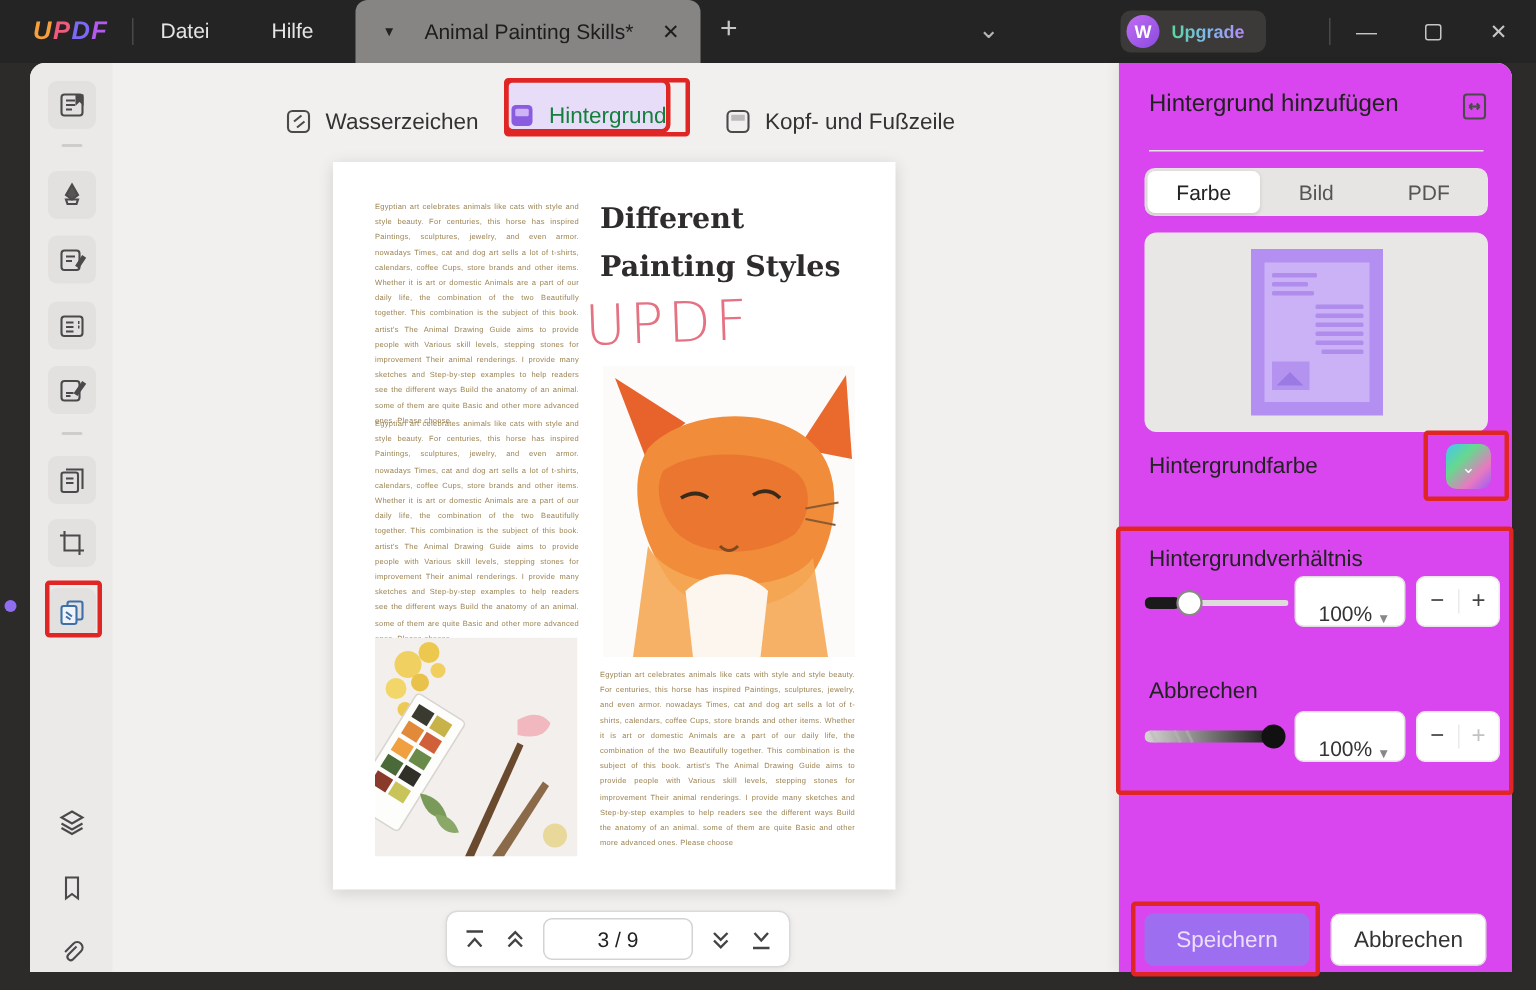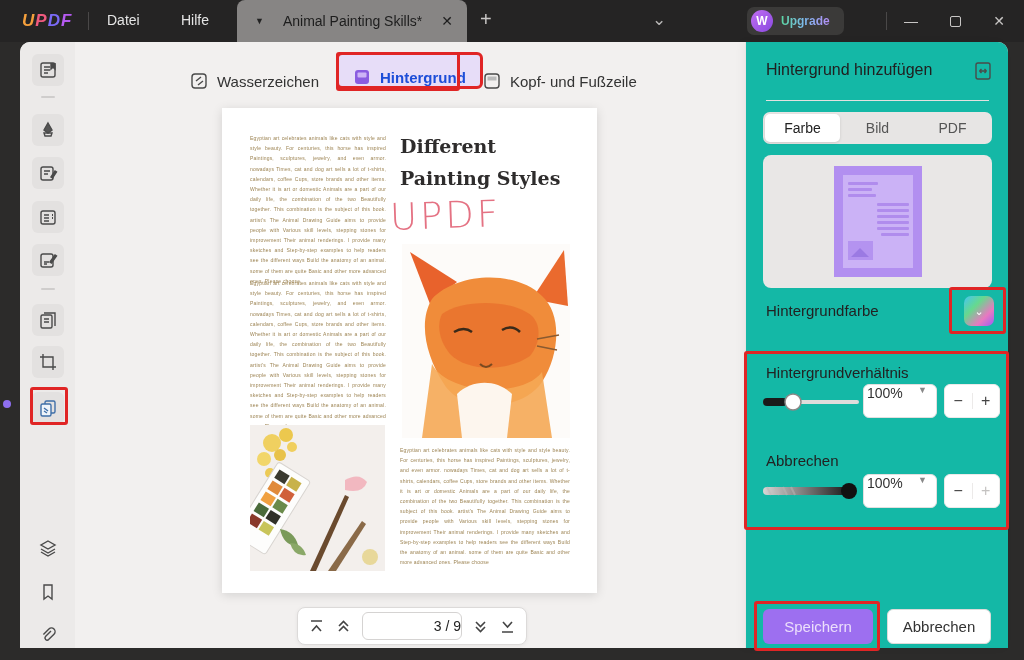--- a/index.html
+++ b/index.html
@@ -35,51 +35,51 @@
   .side-ic.plain { background:transparent; }
   .side-div { position:absolute; left:21px; width:14px; height:2px; background:#cfcdcc; border-radius:1px; }
   .side-ic svg { width:20px; height:20px; stroke:#4a4a4a; fill:none; stroke-width:1.4; }
   .side-ic.sel svg { stroke:#3f6fa8; }
   .annot { position:absolute; border:3px solid #e02525; border-radius:3px; pointer-events:none; z-index:50; }
 
   
   .docarea { position:absolute; left:55px; top:0; width:670px; height:606px; }
   .tool-btn { position:absolute; top:14px; height:34px; display:flex; align-items:flex-end; gap:9px; font-size:15px; color:#333; }
   .tool-btn svg { width:18px; height:18px; }
-  .tool-btn.active { background:#e7ddf8; border:3px solid #e02525; border-radius:6px; padding:0 14px; color:#1d4ed8; top:10px; height:37px;font-weight:bold; }
+  .tool-btn.active { background:#e7ddf8; border:3px solid #e02525; border-radius:6px; padding:0 0; color:#15803d; top:10px; height:37px; }
 
   .page { position:absolute; left:147px; top:66px; width:375px; height:485px; background:#ffffff; box-shadow:0 2px 10px rgba(0,0,0,0.13); }
   .tinytext { position:absolute; font-size:5px; line-height:10.2px; color:#9c8352; letter-spacing:.2px; text-align:justify; }
   .page-title { position:absolute; left:178px; top:22px; width:180px; font-family:"DejaVu Serif", serif; font-weight:bold; font-size:19px; line-height:1.7; color:#2e2c2c; }
   .updf-mark { position:absolute; left:168px; top:86px; font-size:37px; font-weight:300; letter-spacing:3px; color:#e05a6e; transform:rotate(-2deg); font-family:"DejaVu Sans", sans-serif; opacity:.85; }
   .fox { position:absolute; left:180px; top:136px; width:168px; height:194px; }
   .photo { position:absolute; left:28px; top:317px; width:135px; height:146px; }
 
   .pagenav { position:absolute; left:222px; top:565px; width:230px; height:38px; background:#fff; border:1px solid #dcdad9; border-radius:8px; box-shadow:0 1px 4px rgba(0,0,0,.06); display:flex; align-items:center; justify-content:space-between; padding:0 10px; }
   .pagenav svg { width:17px; height:17px; stroke:#444; fill:none; stroke-width:1.6; }
-  .pageinput { width:100px; height:28px; border:1px solid #d5d3d2; border-radius:6px; text-align:right; font-size:14px; color:#222; background:#fff; font-family:"Liberation Sans", sans-serif; }
-
-  
-  .panel { position:absolute; left:725px; top:0; width:263px; height:606px; background:#14b8a6; border-radius:0 10px 0 0; border-left:1px solid #e6e4e3; box-shadow:-3px 0 8px rgba(0,0,0,.04); }
+  .pageinput { width:100px; height:28px; border:1px solid #d5d3d2; border-radius:6px; text-align:center; font-size:14px; color:#222; background:#fff; font-family:"Liberation Sans", sans-serif; }
+
+  
+  .panel { position:absolute; left:725px; top:0; width:263px; height:606px; background:#d946ef; border-radius:0 10px 0 0; border-left:1px solid #e6e4e3; box-shadow:-3px 0 8px rgba(0,0,0,.04); }
   .panel-title { position:absolute; left:20px; top:19px; font-size:16px; color:#202020; }
   .panel-expand { position:absolute; right:14px; top:18px; width:22px; height:22px; }
   .panel-div { position:absolute; left:20px; top:58px; width:223px; height:1px; background:#e3e1e0; }
   .segctrl { position:absolute; left:17px; top:70px; width:229px; height:32px; background:#e7e5e4; border-radius:7px; display:flex; padding:2px; }
   .seg { flex:1; display:flex; align-items:center; justify-content:center; font-size:14px; color:#555; border-radius:5px; }
   .seg.sel { background:#fff; color:#222; box-shadow:0 1px 3px rgba(0,0,0,.12); }
   .preview { position:absolute; left:17px; top:113px; width:229px; height:133px; background:#e9e7e6; border-radius:8px; }
   .thumb { position:absolute; left:71px; top:11px; width:88px; height:111px; background:#b28ff0; }
   .thumb-in { position:absolute; left:9px; top:9px; right:9px; bottom:9px; background:#cbb2f6; }
   .tline { position:absolute; height:3px; background:#b08ced; border-radius:1px; }
   .timg { position:absolute; left:5px; bottom:8px; width:25px; height:19px; background:#b493f0; }
   .timg:after { content:""; position:absolute; left:3px; bottom:3px; border-left:9px solid transparent; border-right:9px solid transparent; border-bottom:9px solid #9b7ae3; }
   .lbl { position:absolute; left:20px; font-size:15px; color:#222; }
   .swatch { position:absolute; left:218px; top:254px; width:30px; height:30px; border-radius:7px; background:linear-gradient(135deg,#45c5f2 0%,#66d98e 35%,#e879c0 70%,#9b5cf6 100%); display:flex; align-items:center; justify-content:center; color:#fff; font-size:11px; }
   .slider-track { position:absolute; left:17px; width:96px; }
-  .dd { position:absolute; left:117px; width:74px; height:34px; background:#fff; border:1px solid #e2e0df; border-radius:6px; display:flex; align-items:flex-start; font-size:14px; color:#333; padding-left:3px; }
+  .dd { position:absolute; left:117px; width:74px; height:34px; background:#fff; border:1px solid #e2e0df; border-radius:6px; display:flex; align-items:flex-end; font-size:14px; color:#333; padding-left:15px; }
   .dd .caret { margin-left:auto; margin-right:9px; font-size:9px; color:#888; }
   .stepper { position:absolute; left:198px; width:56px; height:34px; background:#fff; border:1px solid #ecEAe9; border-radius:6px; display:flex; }
   .stepper div { flex:1; display:flex; align-items:center; justify-content:center; font-size:16px; color:#444; }
   .stepper .sep { flex:0 0 1px; background:#eceae9; align-self:center; height:16px; }
   .stepper .dis { color:#c4c2c1; }
   .btn { position:absolute; height:35px; border-radius:6px; display:flex; align-items:center; justify-content:center; font-size:15px; }
   .btn-save { left:17px; top:567px; width:110px; background:#9d6ff0; color:#ecdffb; }
   .btn-cancel { left:141px; top:567px; width:104px; background:#fff; border:1px solid #dddbda; color:#333; }
   svg.oline { stroke:#4a4a4a; fill:none; stroke-width:1.4; }
 </style>

